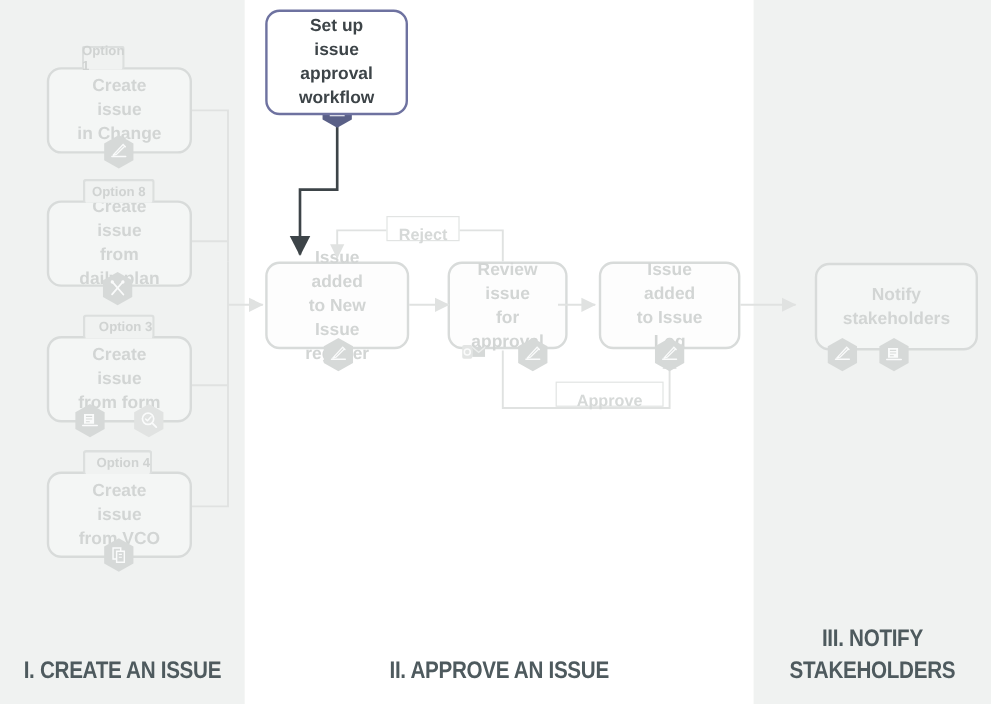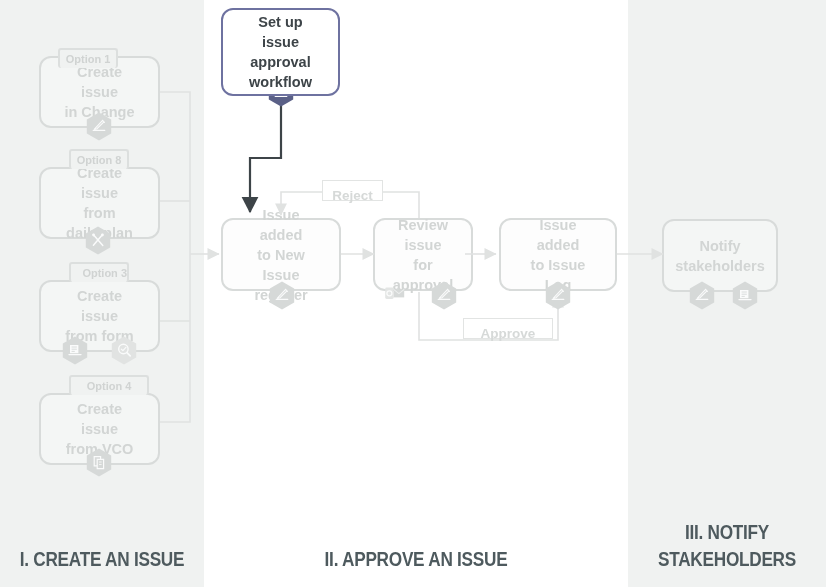--- a/index.html
+++ b/index.html
@@ -146,21 +146,21 @@
 
     <path class="e-light" d="M341,254 L374,254" marker-end="url(#ah-light)"></path>
 
     <path class="e-light" d="M465,254 L496,254" marker-end="url(#ah-light)"></path>
 
     <path class="e-light" d="M617,254 L663,254" marker-end="url(#ah-light)"></path>
 
     <path class="e-dark" d="M281,104 L281,158 L250,158 L250,212" marker-end="url(#ah-dark)"></path>
   </svg>
 
-  <div class="opt-tab" style="left:58px; top:38px; width:60px; height:20px;margin-top:10px;">
+  <div class="opt-tab" style="left:68px; top:38px; width:36px; height:20px;">
     <span>Option 1</span>
   </div>
   <div class="node" style="left:39px; top:56px; width:121px; height:72px;">
     <span>Create issue
 in Change</span>
   </div>
   <div class="hex" style="left:86px; top:112px;">
     <svg viewBox="0 0 26 29" width="26" height="29">
       <polygon points="13,0.6 25.2,7.5 25.2,21.5 13,28.4 0.8,21.5 0.8,7.5" fill="#d6d9d8"></polygon>
       <path d="M7.2 18.4 h11.6 M8.4 17.2 L16.6 8.4 M16.6 8.4 l1.9 1.9 M8.4 17.2 l2.6 -0.5 l6.7 -6.6" stroke="#fafbfb" stroke-width="1.1" fill="none" stroke-linecap="round"></path>
@@ -201,21 +201,21 @@
   </div>
   <div class="hex" style="left:111px; top:336px;">
     <svg viewBox="0 0 26 29" width="26" height="29">
       <polygon points="13,0.6 25.2,7.5 25.2,21.5 13,28.4 0.8,21.5 0.8,7.5" fill="#e1e3e2"></polygon>
       <circle cx="12.4" cy="13.0" r="4.7" fill="none" stroke="#fafbfb" stroke-width="1.4"></circle>
       <path d="M15.9 16.6 L19.2 19.9" stroke="#fafbfb" stroke-width="1.6" stroke-linecap="round"></path>
       <path d="M10.3 13.1 l1.6 1.6 l3.0 -3.4" stroke="#fafbfb" stroke-width="1.2" fill="none" stroke-linecap="round" stroke-linejoin="round"></path>
     </svg>
   </div>
 
-  <div class="opt-tab" style="left:69px; top:375px; width:80px; height:20px;">
+  <div class="opt-tab" style="left:69px; top:375px; width:58px; height:20px;justify-content:flex-end;">
     <span>Option 4</span>
   </div>
   <div class="node" style="left:39px; top:393px; width:121px; height:72px;">
     <span>Create issue
 from VCO</span>
   </div>
   <div class="hex" style="left:86px; top:448px;">
     <svg viewBox="0 0 26 29" width="26" height="29">
       <polygon points="13,0.6 25.2,7.5 25.2,21.5 13,28.4 0.8,21.5 0.8,7.5" fill="#d6d9d8"></polygon>
       <path d="M8.2 8.6 h6.4 v9.2 h-6.4 z" fill="none" stroke="#fafbfb" stroke-width="1.2"></path>
@@ -278,21 +278,21 @@
     </svg>
   </div>
 
   <div class="edge-label" style="left:322px; top:180px; width:61px; height:21px;">
     <span>Reject</span>
   </div>
   <div class="edge-label" style="left:463px; top:318px; width:90px; height:21px;">
     <span>Approve</span>
   </div>
 
-  <div class="node" style="left:662px; top:219px; width:116px; height:73px;">
+  <div class="node" style="left:679px; top:219px; width:136px; height:73px;">
     <span>Notify
 stakeholders</span>
   </div>
   <div class="hex" style="left:689px; top:281px;">
     <svg viewBox="0 0 26 29" width="26" height="29">
       <polygon points="13,0.6 25.2,7.5 25.2,21.5 13,28.4 0.8,21.5 0.8,7.5" fill="#d6d9d8"></polygon>
       <path d="M7.2 18.4 h11.6 M8.4 17.2 L16.6 8.4 M16.6 8.4 l1.9 1.9 M8.4 17.2 l2.6 -0.5 l6.7 -6.6" stroke="#fafbfb" stroke-width="1.1" fill="none" stroke-linecap="round"></path>
     </svg>
   </div>
   <div class="hex" style="left:732px; top:281px;">

